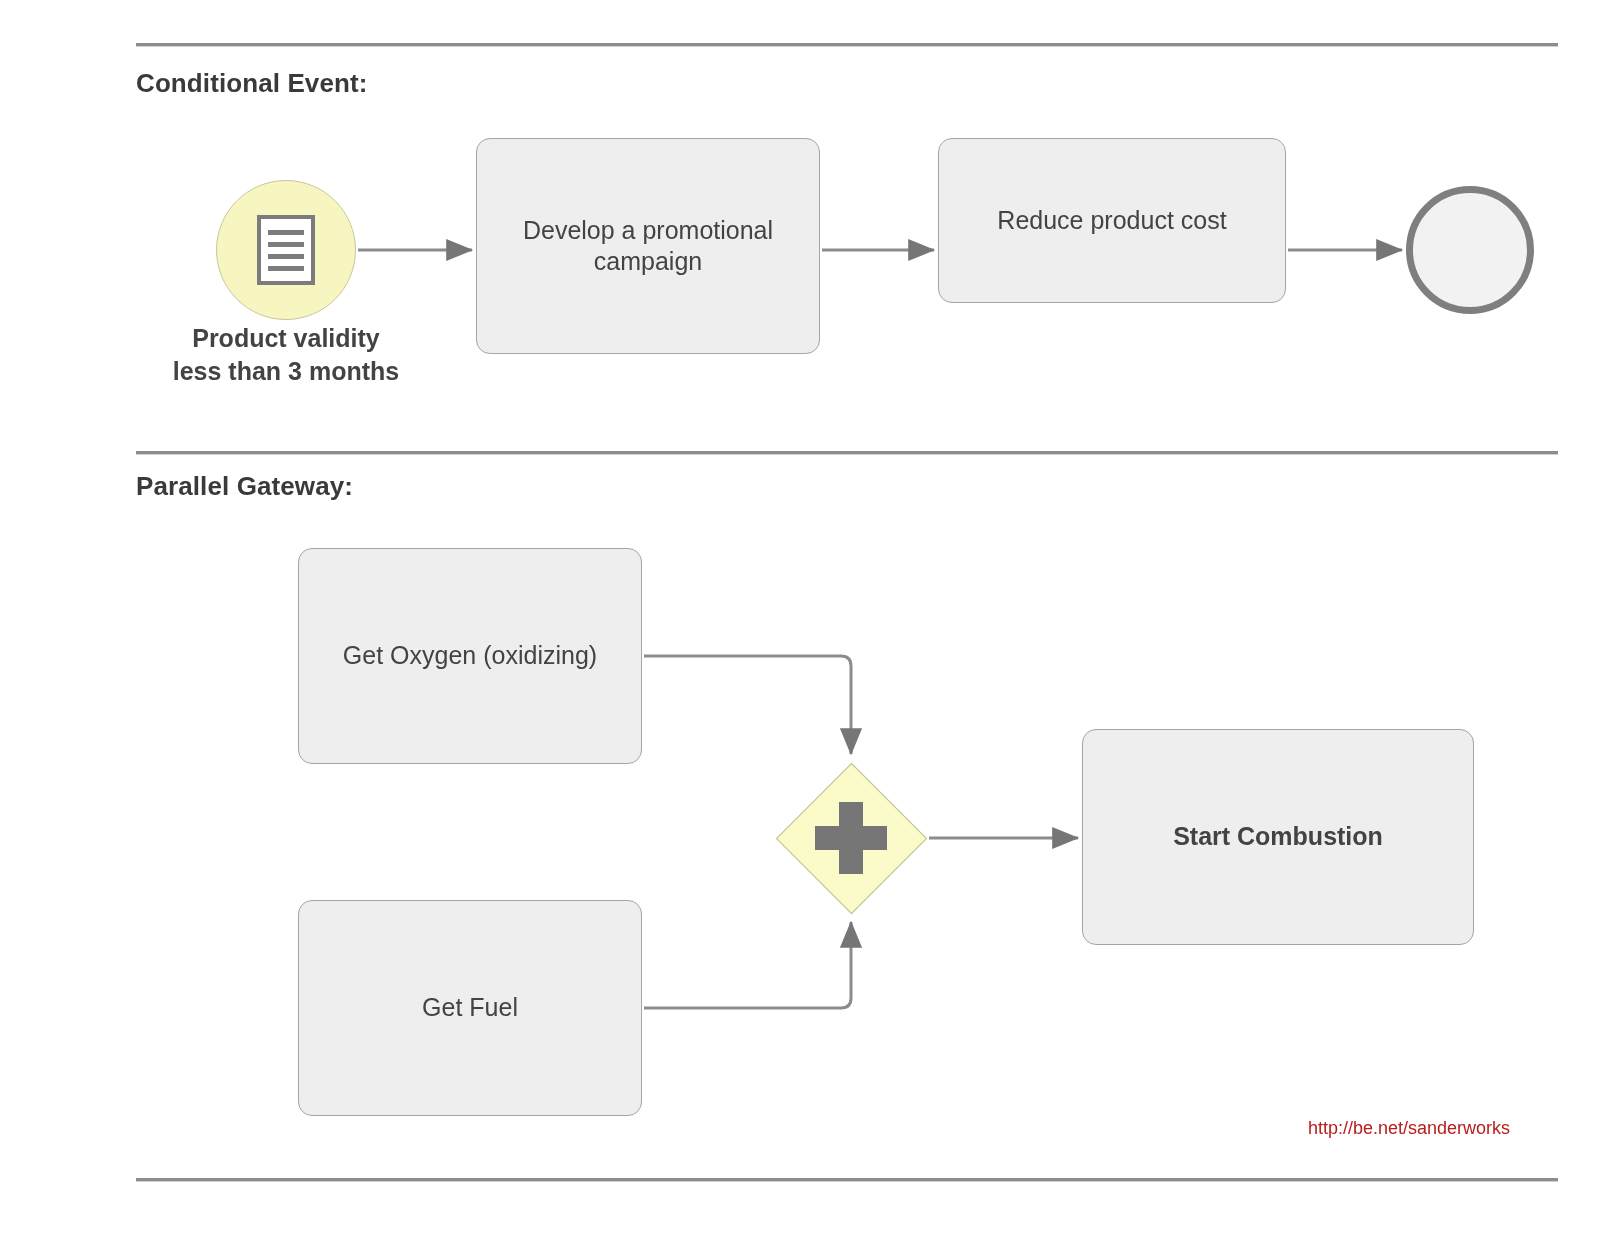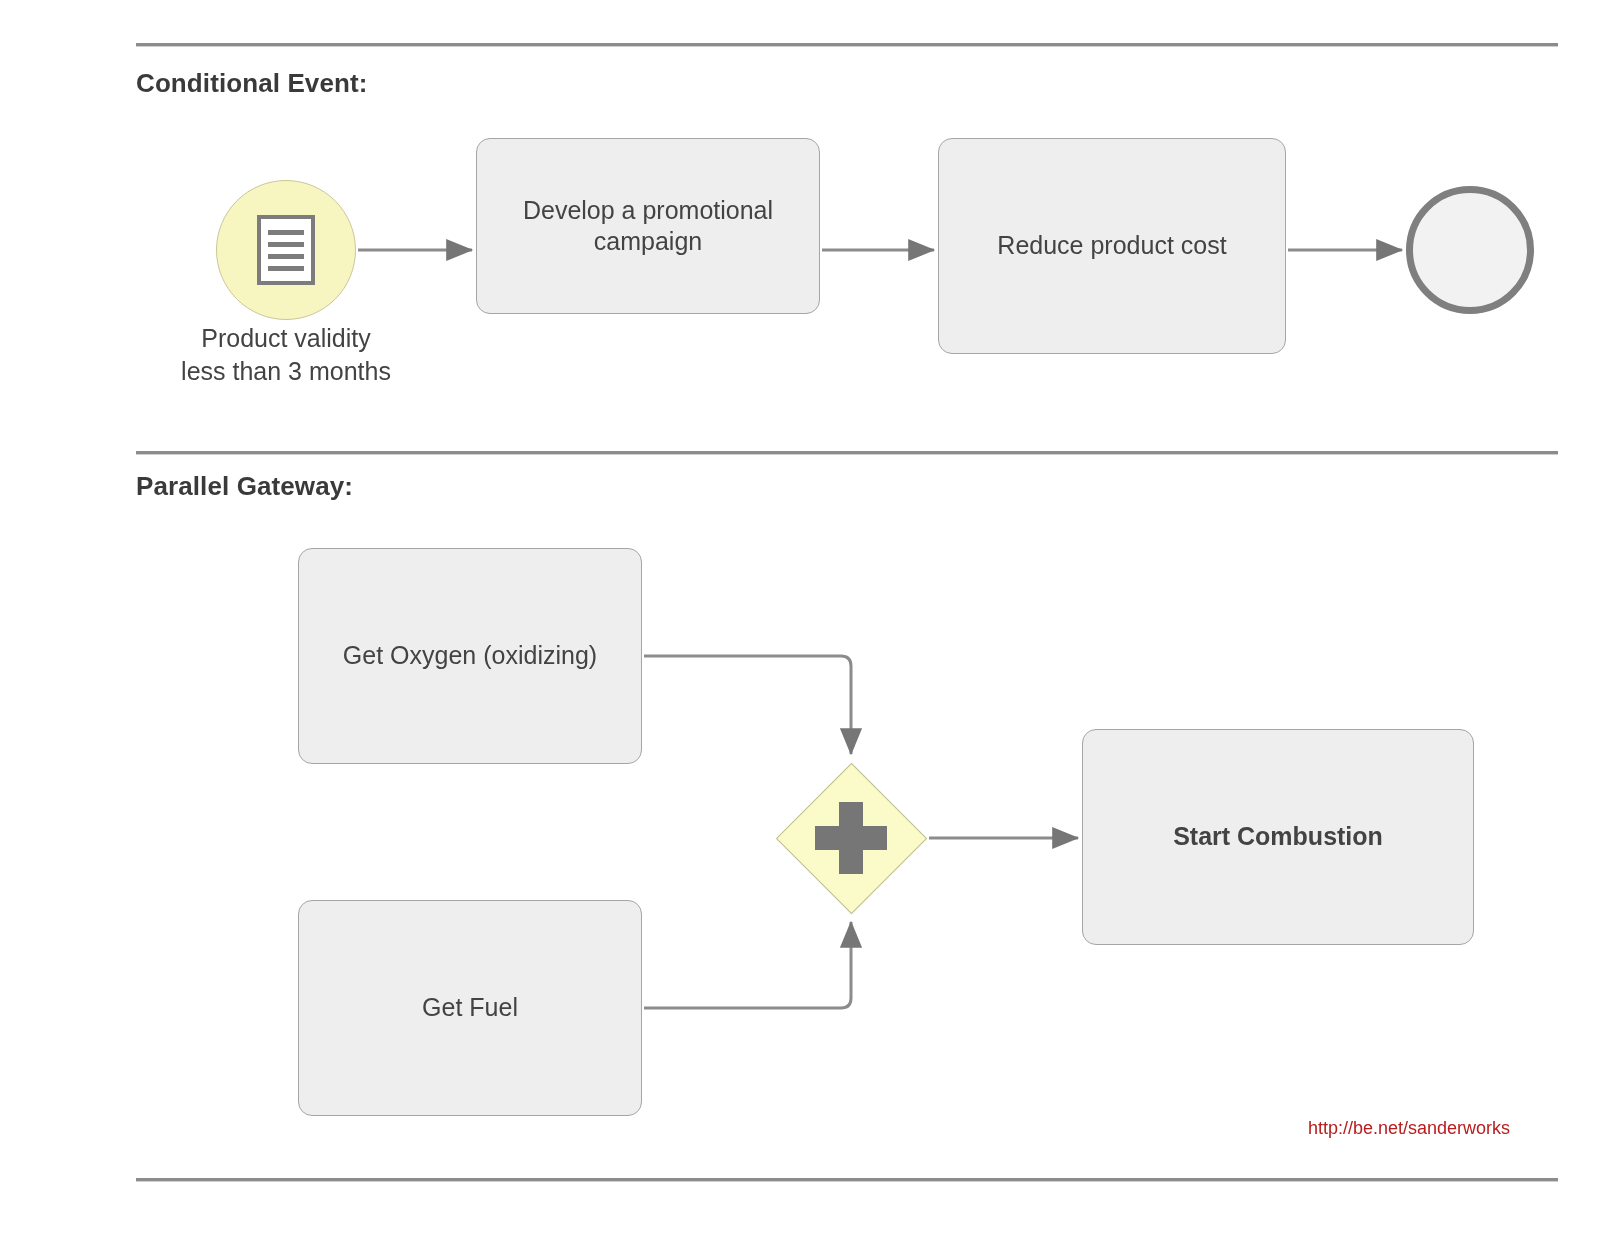--- a/index.html
+++ b/index.html
@@ -61,22 +61,22 @@
     align-items: center;
     justify-content: center;
     text-align: center;
     font-size: 25px;
     color: #434343;
     line-height: 1.25;
     padding: 0 14px;
   }
 
   
-  .task-develop { left: 428px;  top: 138px; width: 344px; height: 176px; }
-  .task-reduce  { left: 890px;  top: 138px; width: 348px; height: 216px; }
+  .task-develop { left: 428px;  top: 138px; width: 344px; height: 216px; }
+  .task-reduce  { left: 890px;  top: 138px; width: 348px; height: 165px; }
 
   
   .task-oxygen  { left: 250px;  top: 548px; width: 344px; height: 216px; }
   .task-fuel    { left: 250px;  top: 900px; width: 344px; height: 216px; }
   .task-start   { left: 1034px; top: 729px; width: 392px; height: 216px; font-weight: bold; }
 
   
   .event-conditional {
     position: absolute;
     left: 168px;
@@ -114,20 +114,21 @@
 
   .event-label {
     position: absolute;
     left: 88px;
     top: 322px;
     width: 300px;
     text-align: center;
     font-size: 25px;
     color: #434343;
     line-height: 1.32;
+    font-weight: bold;
   }
 
   
   .event-end {
     position: absolute;
     left: 1358px;
     top: 186px;
     width: 128px;
     height: 128px;
     border-radius: 50%;

